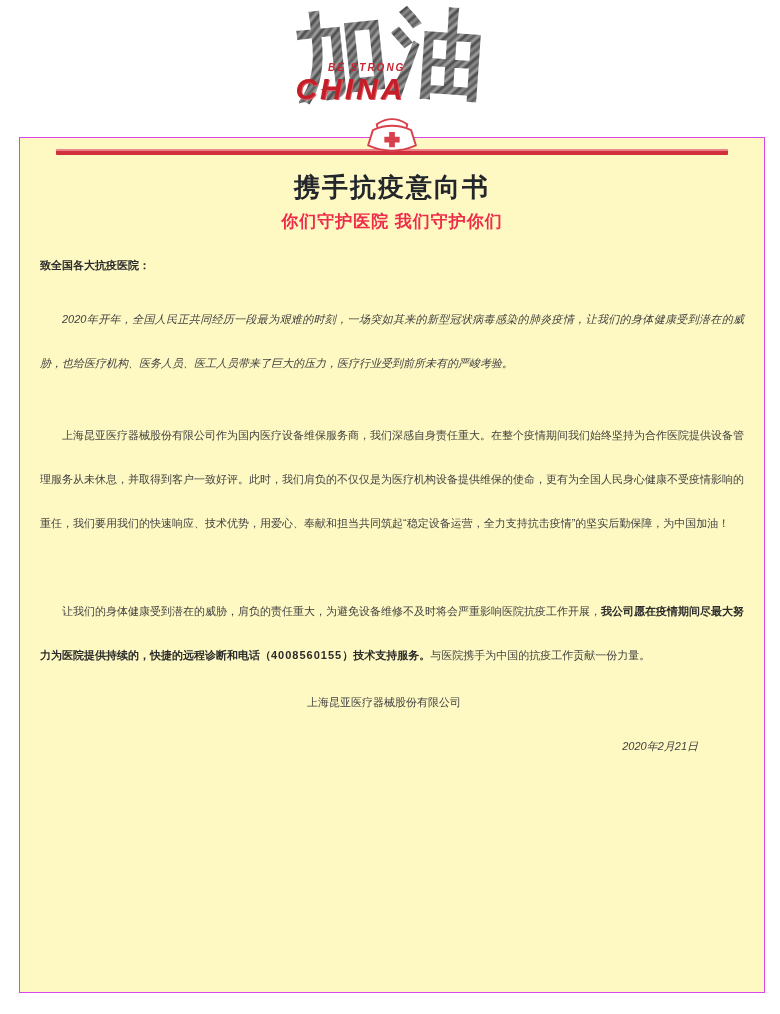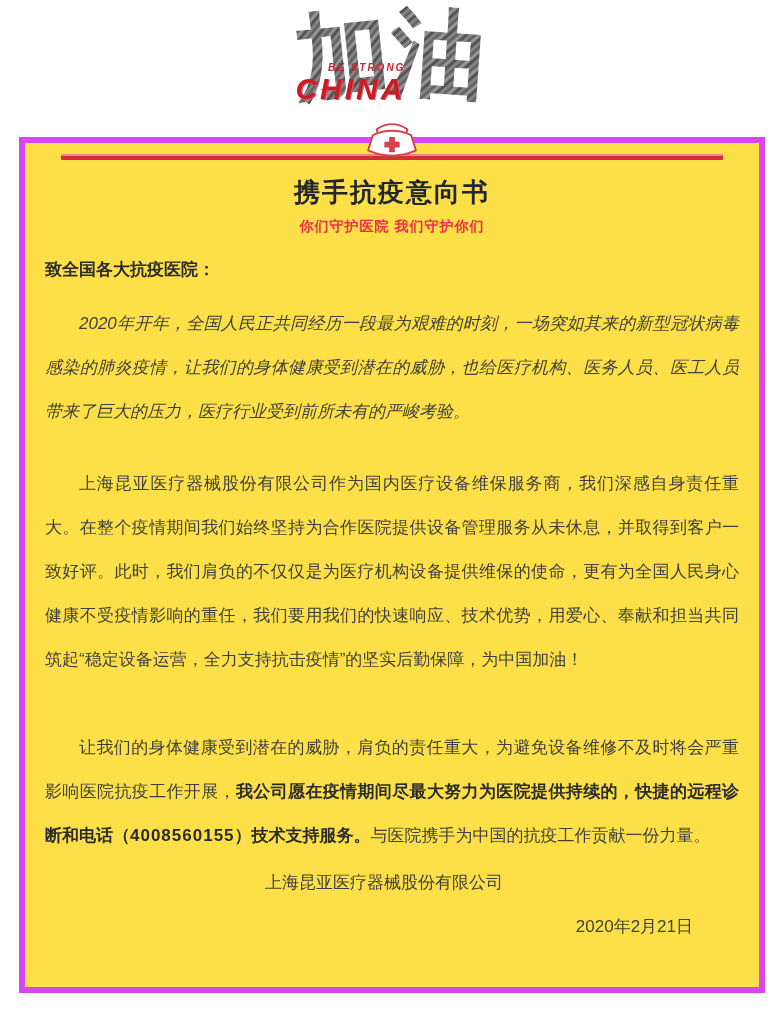--- a/index.html
+++ b/index.html
@@ -22,44 +22,44 @@
   .art-redtext{position:absolute;left:50%;bottom:-2px;transform:translateX(-86%);
                text-align:right;line-height:1;white-space:nowrap;margin-top:29px;}
   .art-bestrong{display:block;font-size:10px;font-weight:bold;font-style:italic;
                 color:#c92530;letter-spacing:2px;}
   .art-china{display:block;font-size:30px;font-weight:bold;font-style:italic;
              color:#c41e28;letter-spacing:3px;margin-top:1px;
              text-shadow:1px 1px 0 #e05660;}
 
   
   .doc-box{position:absolute;left:19px;right:15px;top:137px;bottom:21px;
-           border:6px solid #d946ef;background:#fde047;}
+           border:1px solid #d946ef;background:#fef9c3;}
   .cap-icon{position:absolute;top:-27px;left:50%;transform:translateX(-50%);
             width:62px;height:44px;}
   .red-divider{height:6px;margin:11px 36px 0 36px;border-radius:1px;
                background:linear-gradient(to bottom,#ec848c 0%,#ec848c 32%,#d02f3c 32%,#d02f3c 100%);}
 
   .doc-title{margin:14px 0 0 0;text-align:center;font-size:26px;line-height:36px;
              font-weight:bold;color:#23262b;letter-spacing:2px;}
-  .doc-subtitle{margin:4px 0 9px 0;text-align:center;font-size:14px;line-height:25px;
+  .doc-subtitle{margin:4px 0 9px 0;text-align:center;font-size:17px;line-height:25px;
                 font-weight:bold;color:#ee2c4a;letter-spacing:1px;}
 
-  .doc-body{padding:0 20px;color:#3f3f3f;font-size:17px;line-height:44px;
+  .doc-body{padding:0 20px;color:#3f3f3f;font-size:11px;line-height:44px;
             text-align:justify;}
   .doc-body p{margin:0;}
   .salutation{margin-top:4px !important;font-weight:bold;color:#2b2b2b;}
   .indent{text-indent:2em;}
   .para1{margin-top:10px !important;font-style:italic;}
   .para2{margin-top:28px !important;}
   .para3{margin-top:44px !important;}
   .bold-seg{font-weight:bold;color:#2b2b2b;}
   .phone-link{font-weight:bold;color:#2b2b2b;
               text-underline-offset:4px;letter-spacing:1px;}
   .signature{margin-top:3px !important;text-align:center;padding-right:16px;text-indent:0;}
-  .doc-date{margin-top:0 !important;text-align:right;padding-right:46px;text-indent:0;}
+  .doc-date{margin-top:0 !important;text-align:right;padding-right:46px;text-indent:0;font-style:italic;}
 </style>
 </head>
 <body>
 
 <div class="page">
 
   <div class="header-art">
     <div class="art-chars">
       <span class="art-char c0">加</span><span class="art-char c1">油</span>
       <span class="art-redtext">

